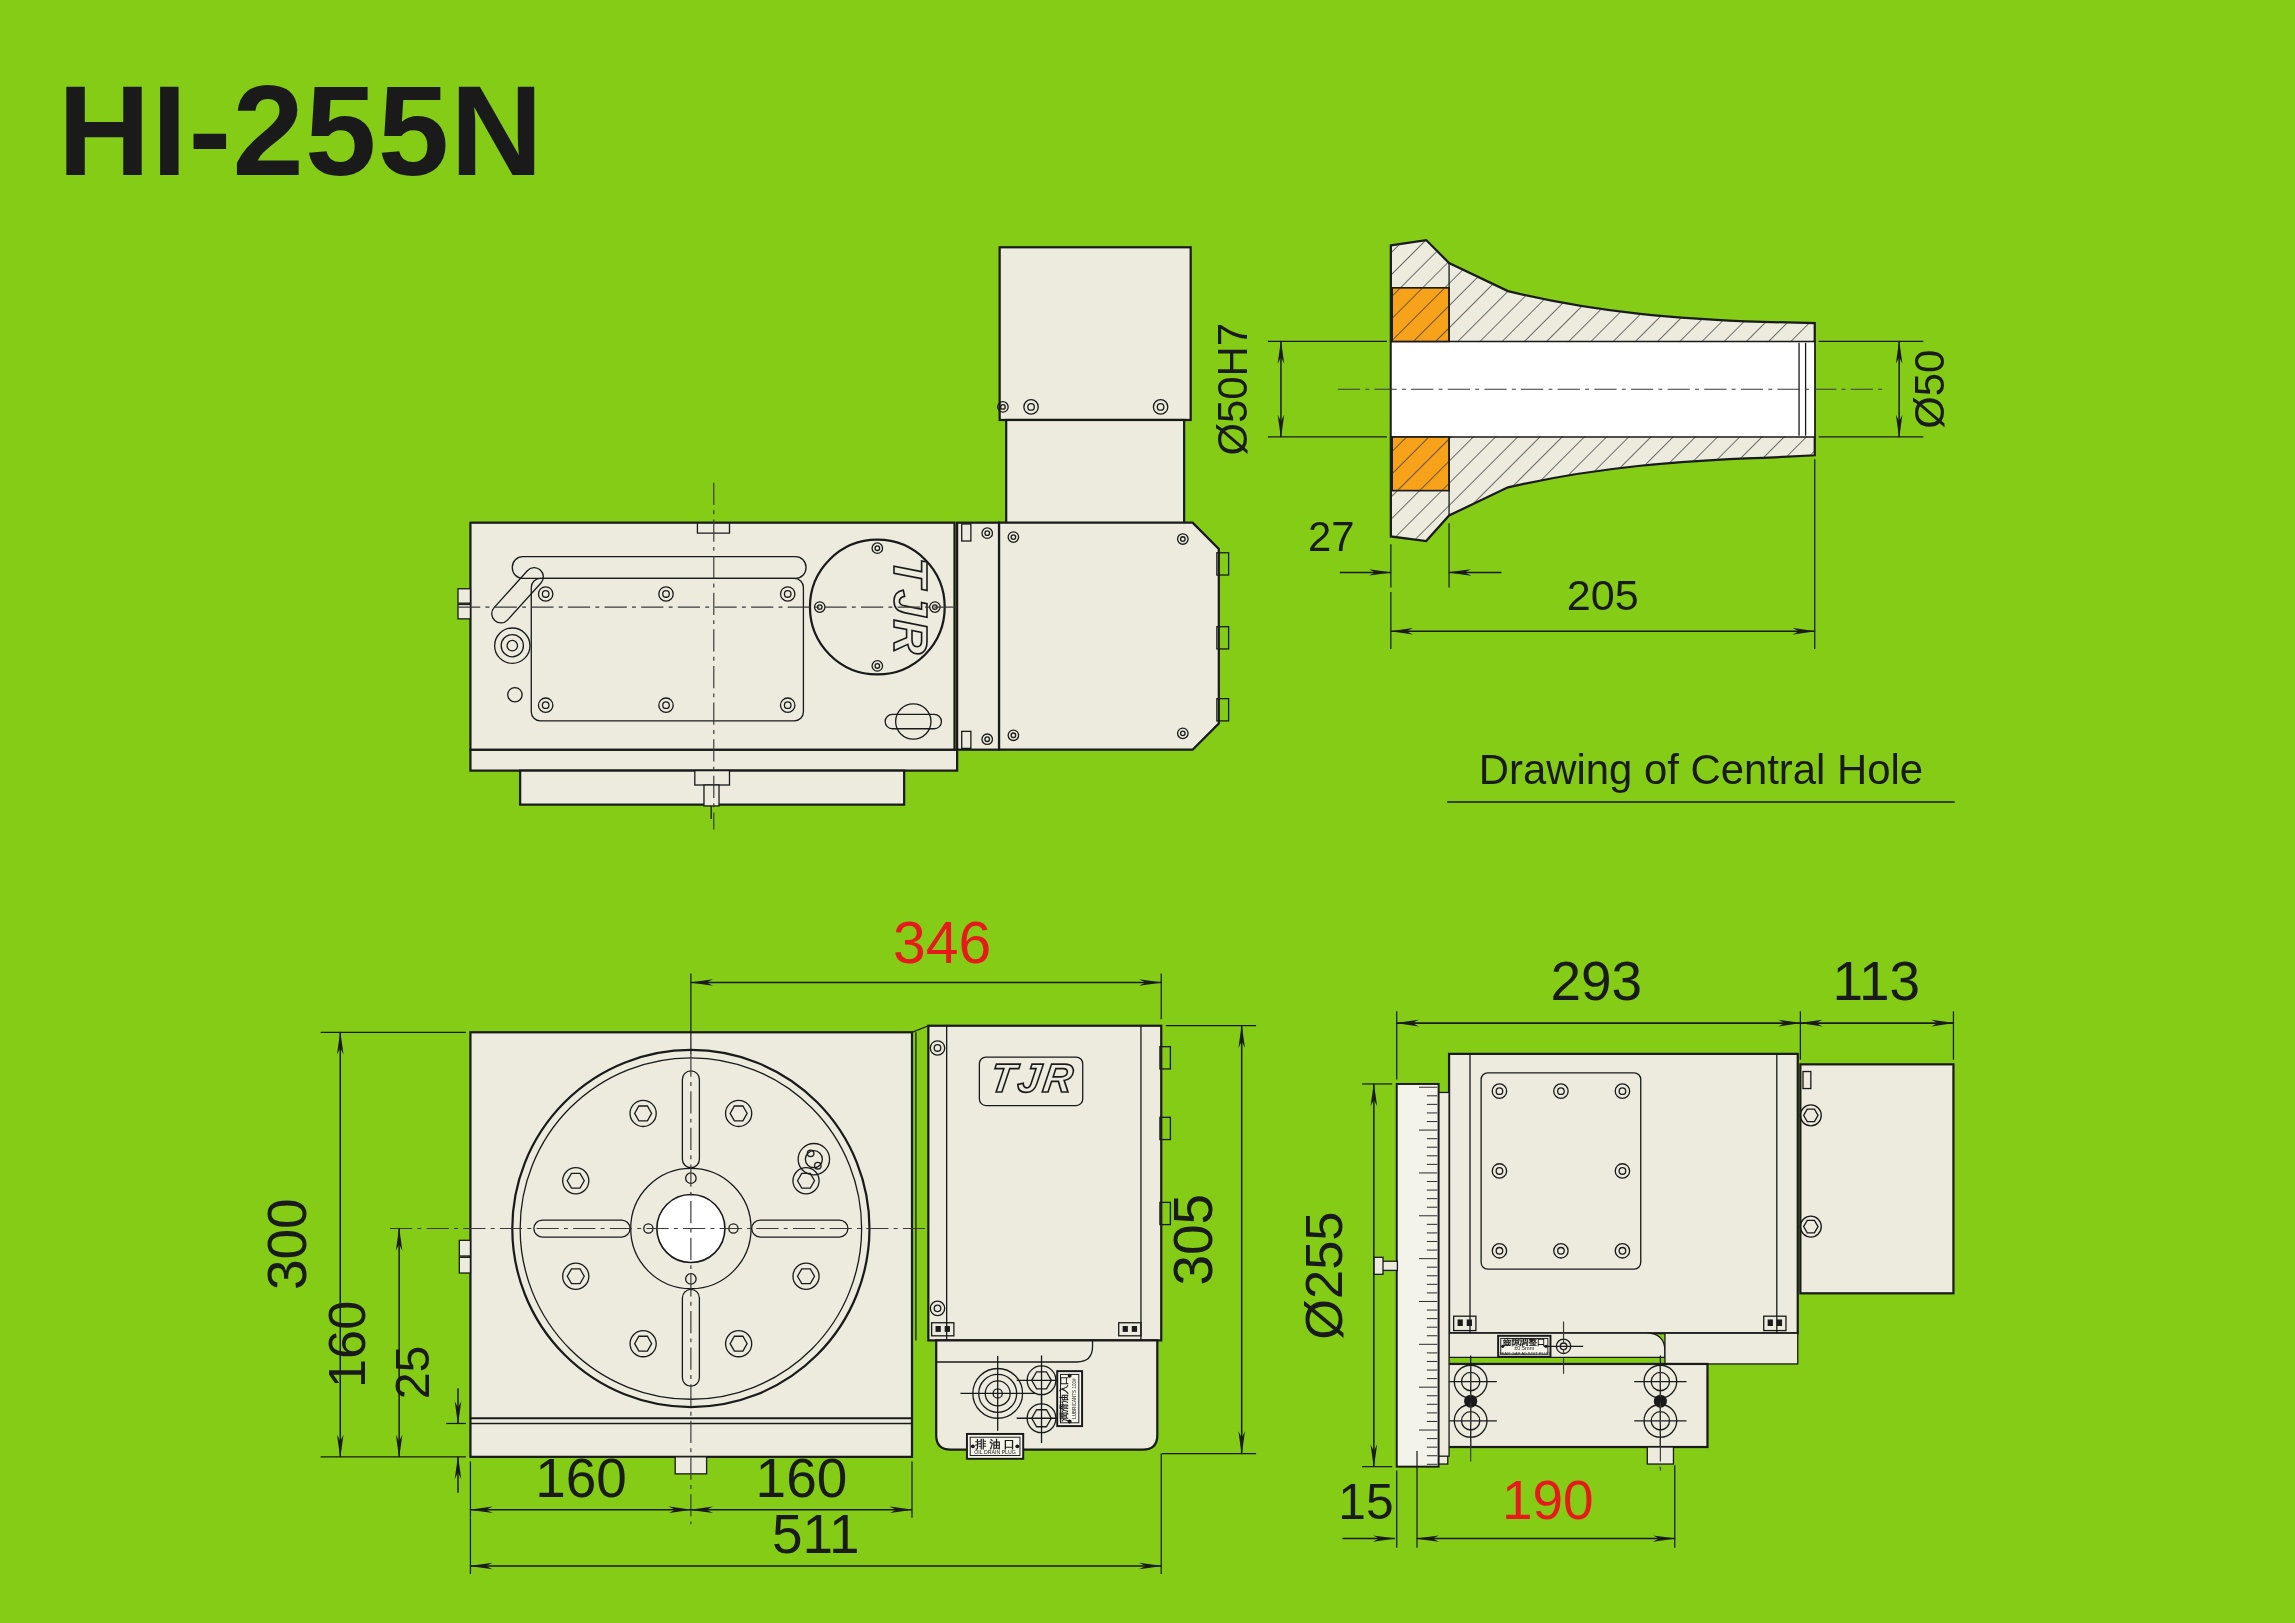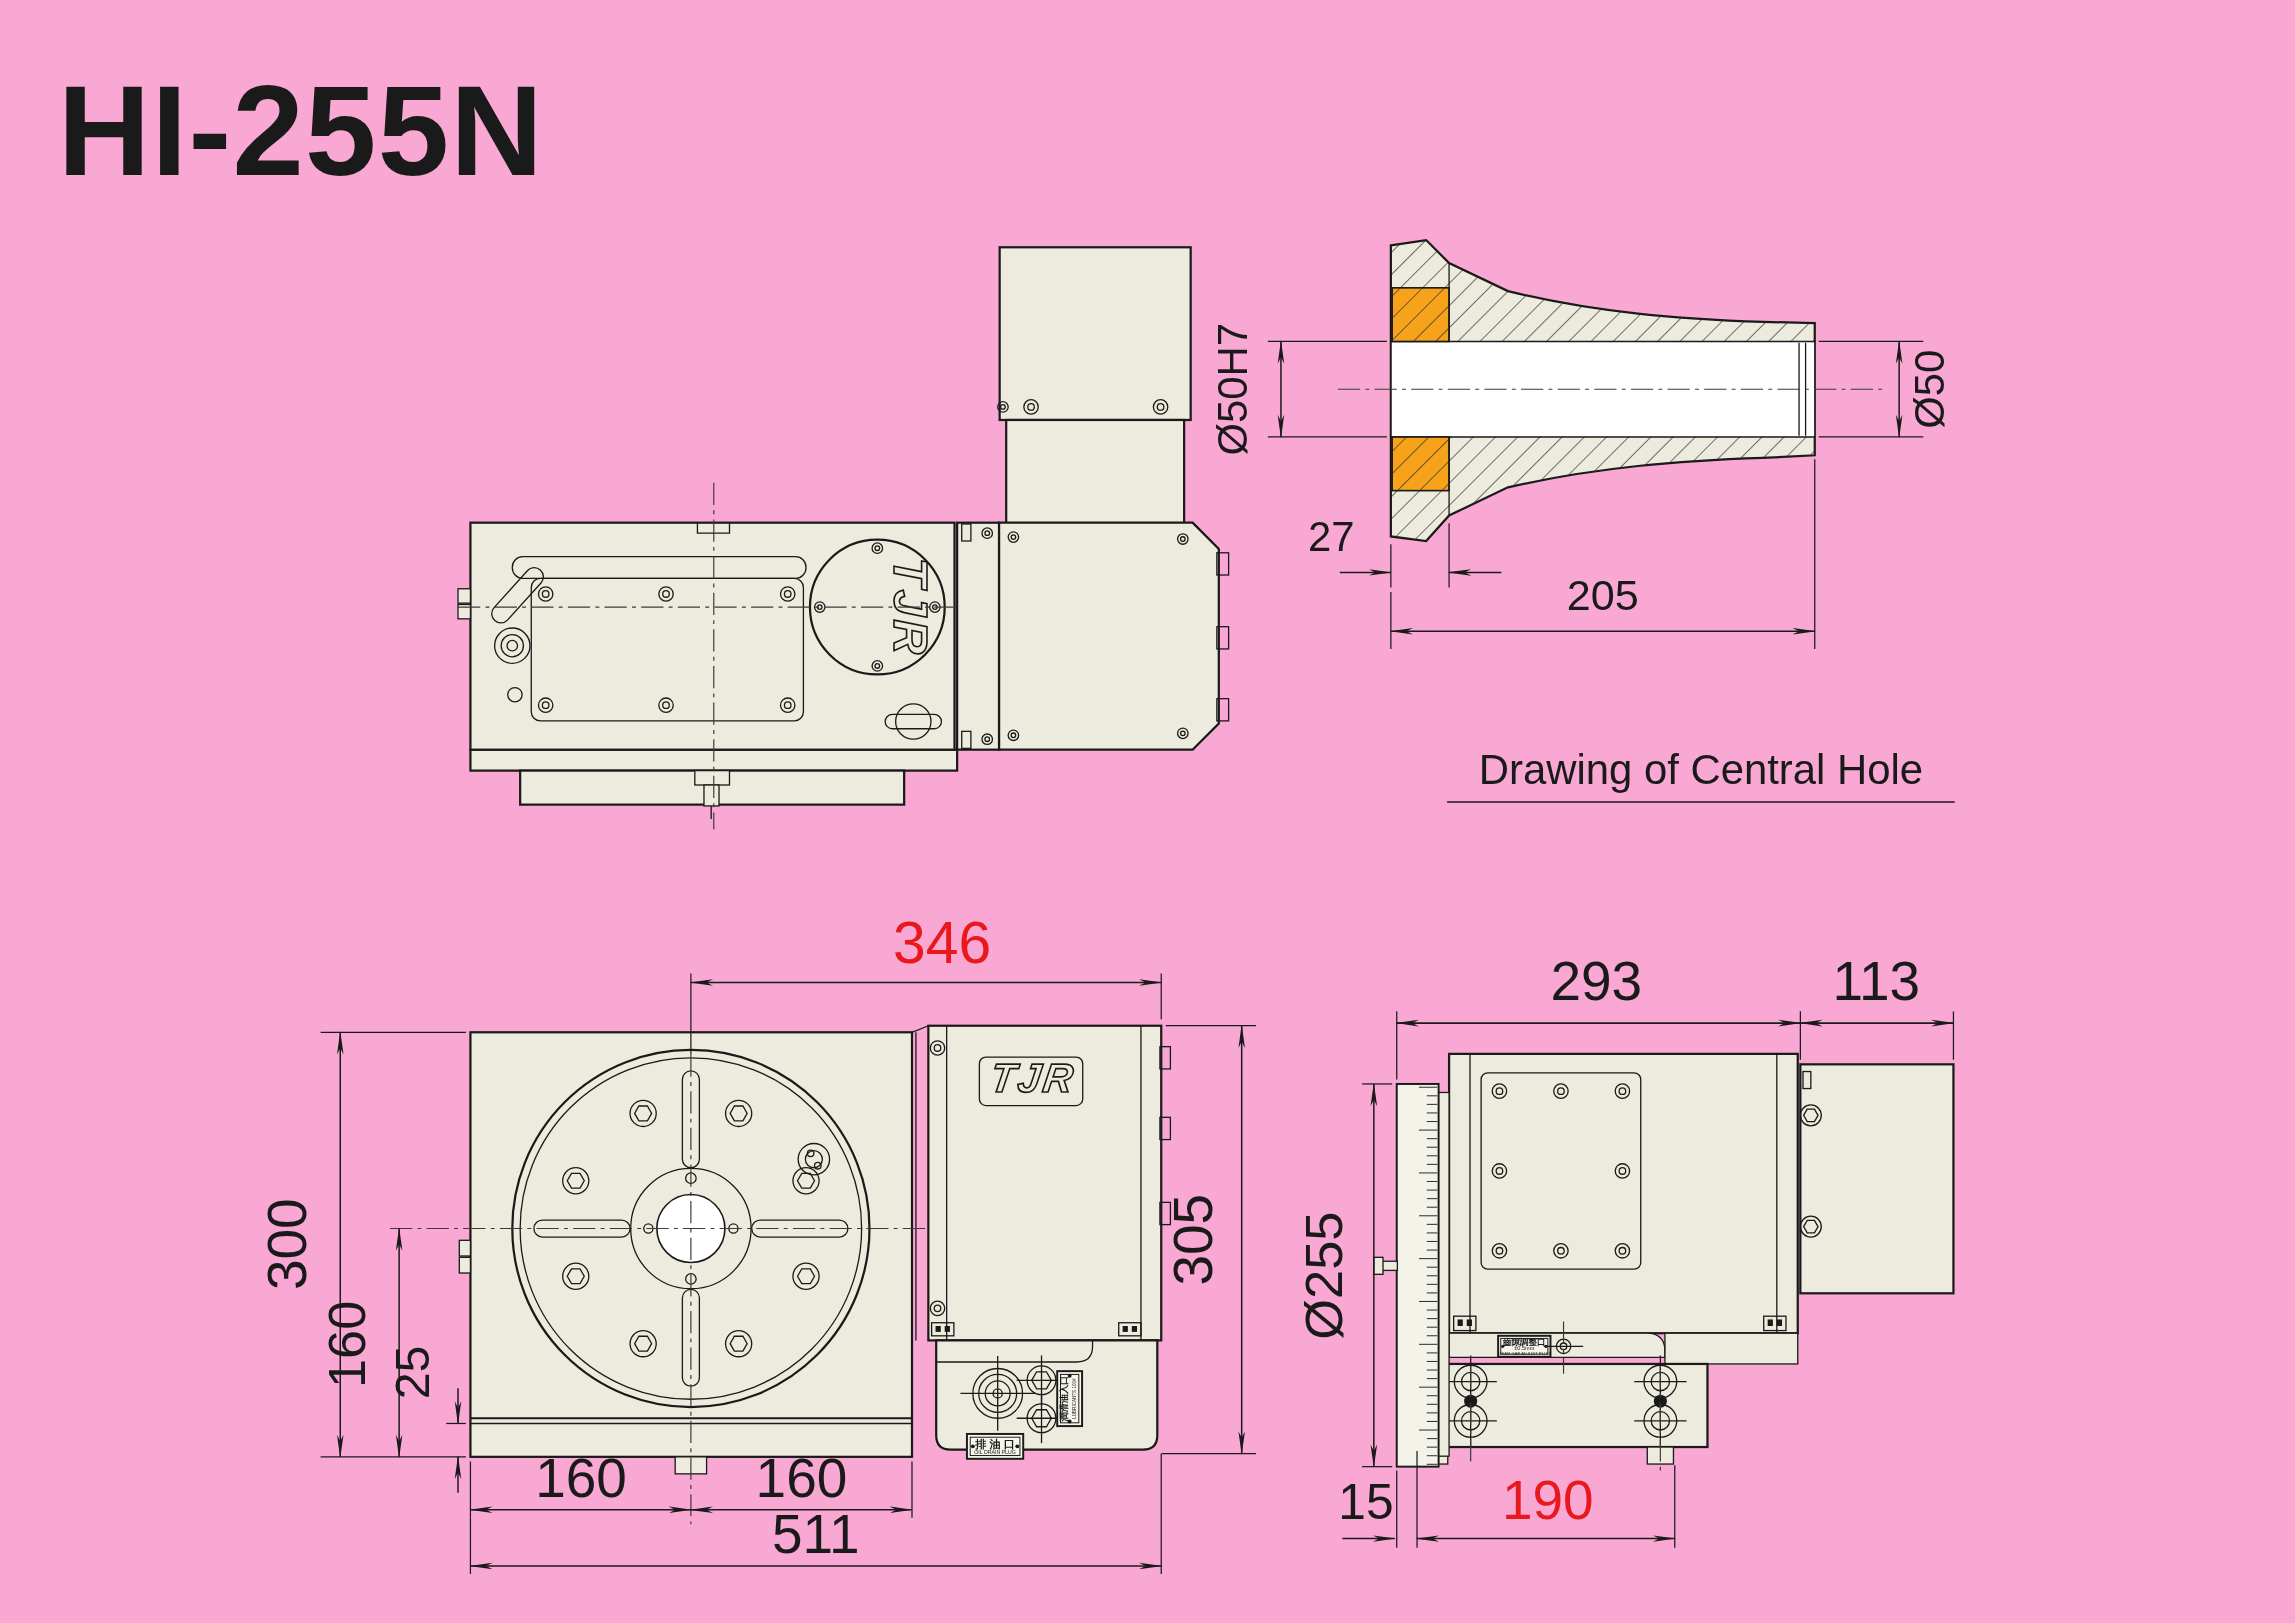--- a/index.html
+++ b/index.html
@@ -2,21 +2,21 @@
 <html style="--body: #ECEBDE; --line: #1a1a1a; --red: #E8191C; --orange: #F7A21B;font-size:10.5px"><head>
 <meta charset="utf-8">
 <style>
   :root{
     --body:#ECEBDE;
     --line:#1a1a1a;
     --red:#E8191C;
     --orange:#F7A21B;
   }
   html,body{margin:0;padding:0;background:#ffffff;}
-  .page{width:2295px;height:1623px;position:relative;background:#f9a8d4;overflow:hidden;}
+  .page{width:2295px;height:1623px;position:relative;background:#84cc16;overflow:hidden;}
   svg{display:block;}
   .t{font-family:"Liberation Sans","DejaVu Sans",sans-serif;fill:var(--line);}
   .title-t{font-size:196px;font-weight:bold;letter-spacing:2px;}
   .td{font-size:84px;}
   .caption-t{font-size:64px;}
   .tr{fill:var(--red);}
   .logo-t{font-weight:bold;font-style:italic;fill:var(--body);stroke:var(--line);stroke-width:2.5;letter-spacing:4px;}
   .ln{stroke:var(--line);stroke-width:2;fill:none;}
   .ln3{stroke:var(--line);stroke-width:3.4;fill:none;}
   .fillb{fill:var(--body);stroke:var(--line);stroke-width:3.4;}

